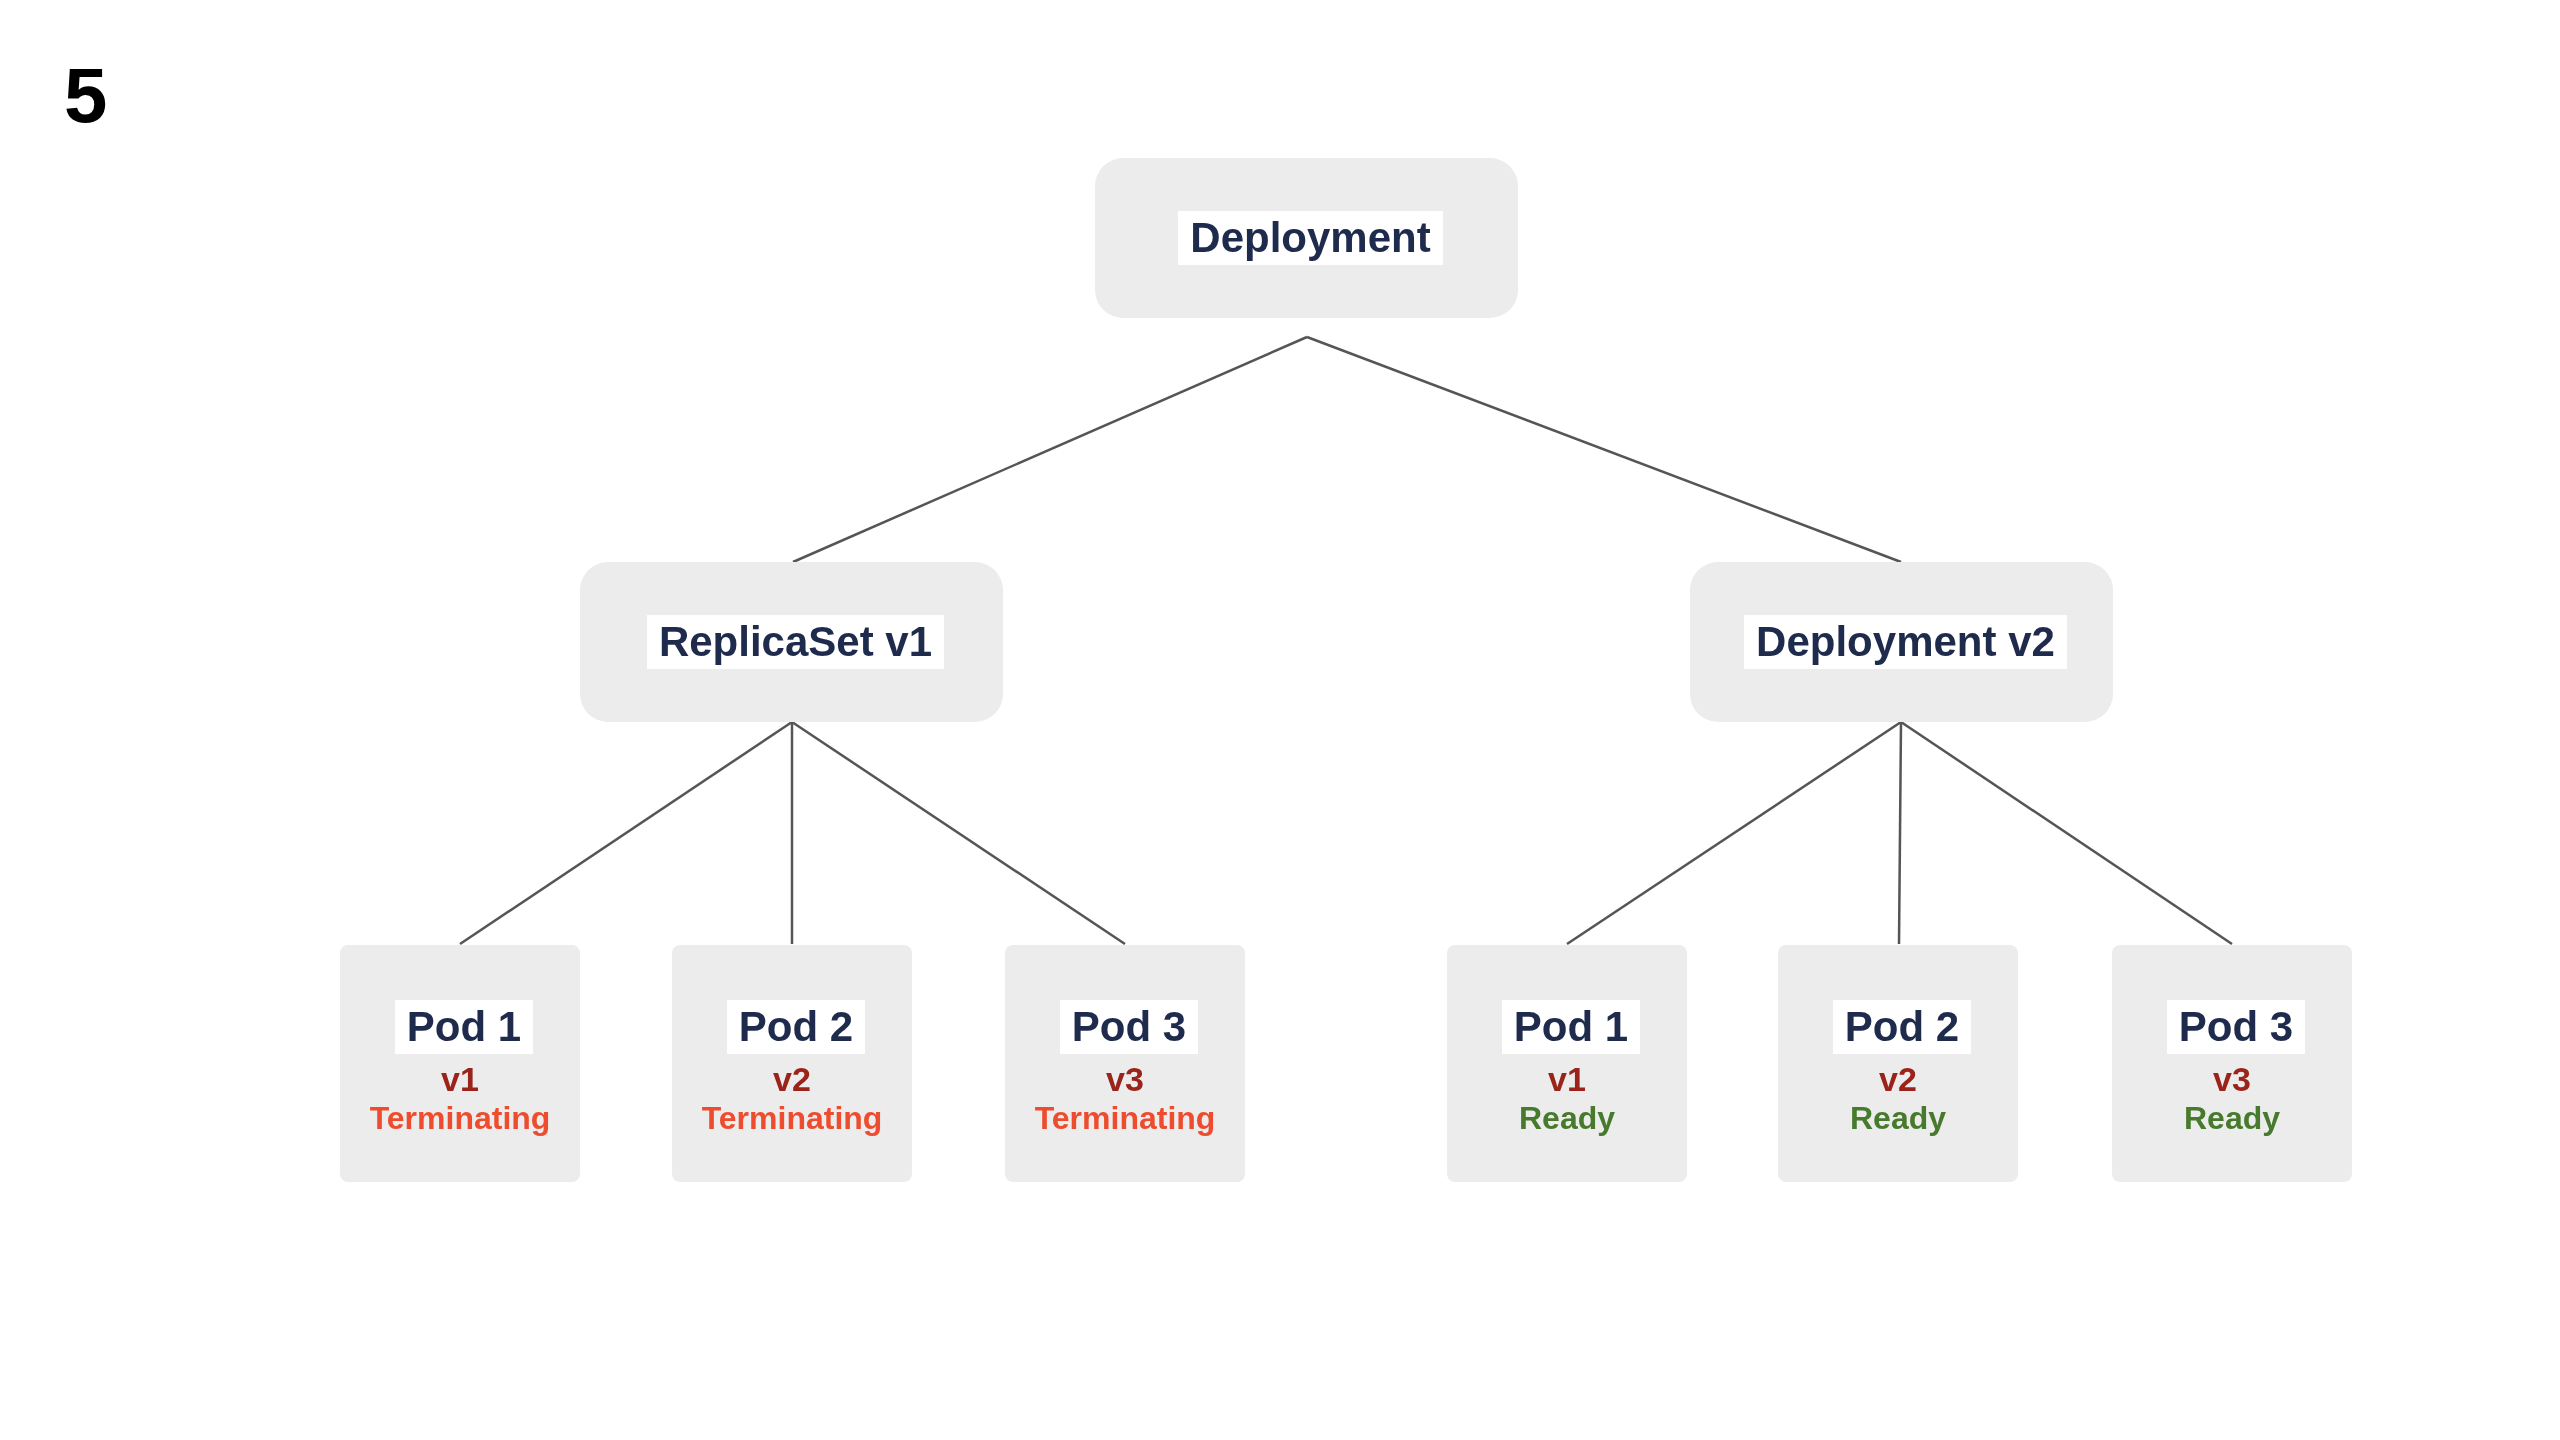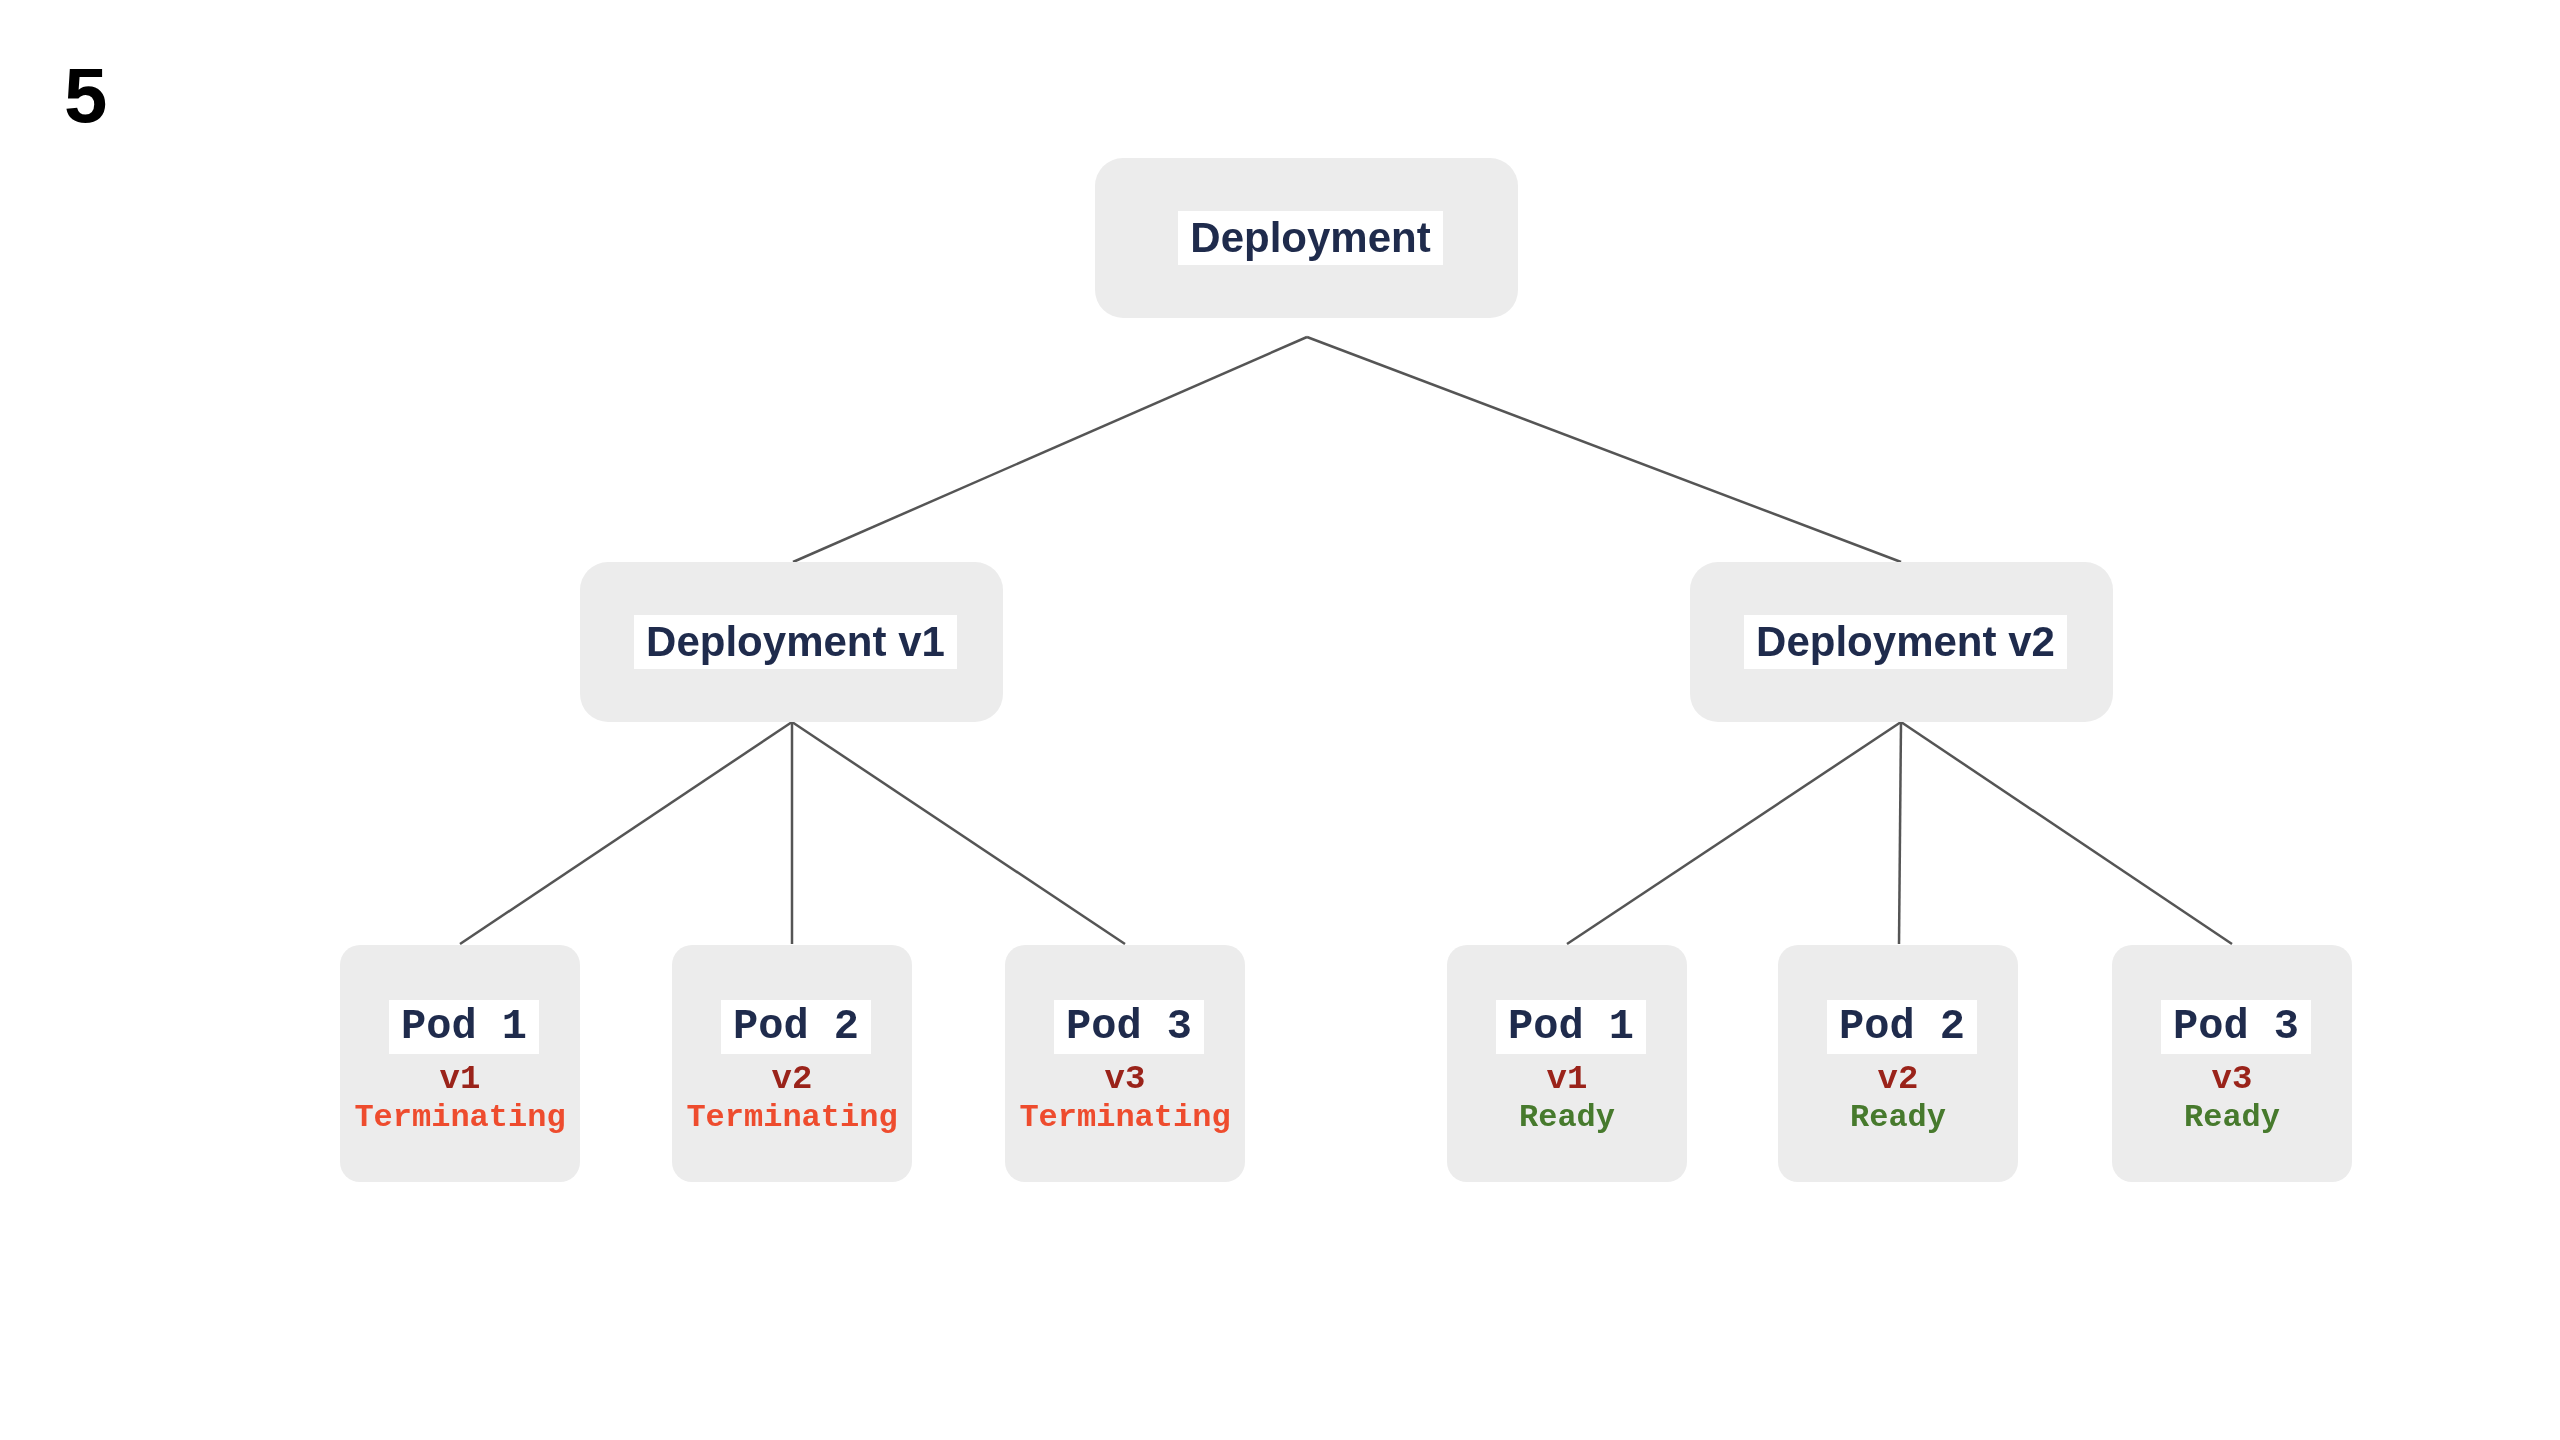--- a/index.html
+++ b/index.html
@@ -29,24 +29,23 @@
   .rs2 { left:1690px; top:562px; }
   .nlabel {
     background:var(--label-bg,#ffffff);
     color:var(--node-title,#1f2b4c);
     font-weight:bold; font-size:42px; line-height:50px;
     padding:2px 12px;
     white-space:nowrap;
     margin-left:8px;
   }
   .pod {
-    width:240px; height:237px; border-radius:20px;
+    width:240px; height:237px; border-radius:8px;
     flex-direction:column;
     padding-top:10px;
-    font-family:Liberation Mono, monospace;
   }
   .pod-l1 { left:340px;  top:945px; }
   .pod-l2 { left:672px;  top:945px; }
   .pod-l3 { left:1005px; top:945px; }
   .pod-r1 { left:1447px; top:945px; }
   .pod-r2 { left:1778px; top:945px; }
   .pod-r3 { left:2112px; top:945px; }
   .version {
     color:var(--version-text,#9a231a);
     font-weight:bold; font-size:34px; line-height:40px;
@@ -75,21 +74,21 @@
     <line class="edge" x1="1901" y1="722" x2="1567" y2="944"></line>
     <line class="edge" x1="1901" y1="722" x2="1899" y2="944"></line>
     <line class="edge" x1="1901" y1="722" x2="2232" y2="944"></line>
   </svg>
 
   <div class="node big deployment">
     <span class="nlabel">Deployment</span>
   </div>
 
   <div class="node big rs1">
-    <span class="nlabel">Deployment v1</span>
+    <span class="nlabel">ReplicaSet v1</span>
   </div>
 
   <div class="node big rs2">
     <span class="nlabel">Deployment v2</span>
   </div>
 
   <div class="node pod pod-l1">
     <span class="nlabel">Pod 1</span>
     <span class="version">v1</span>
     <span class="status terminating">Terminating</span>

